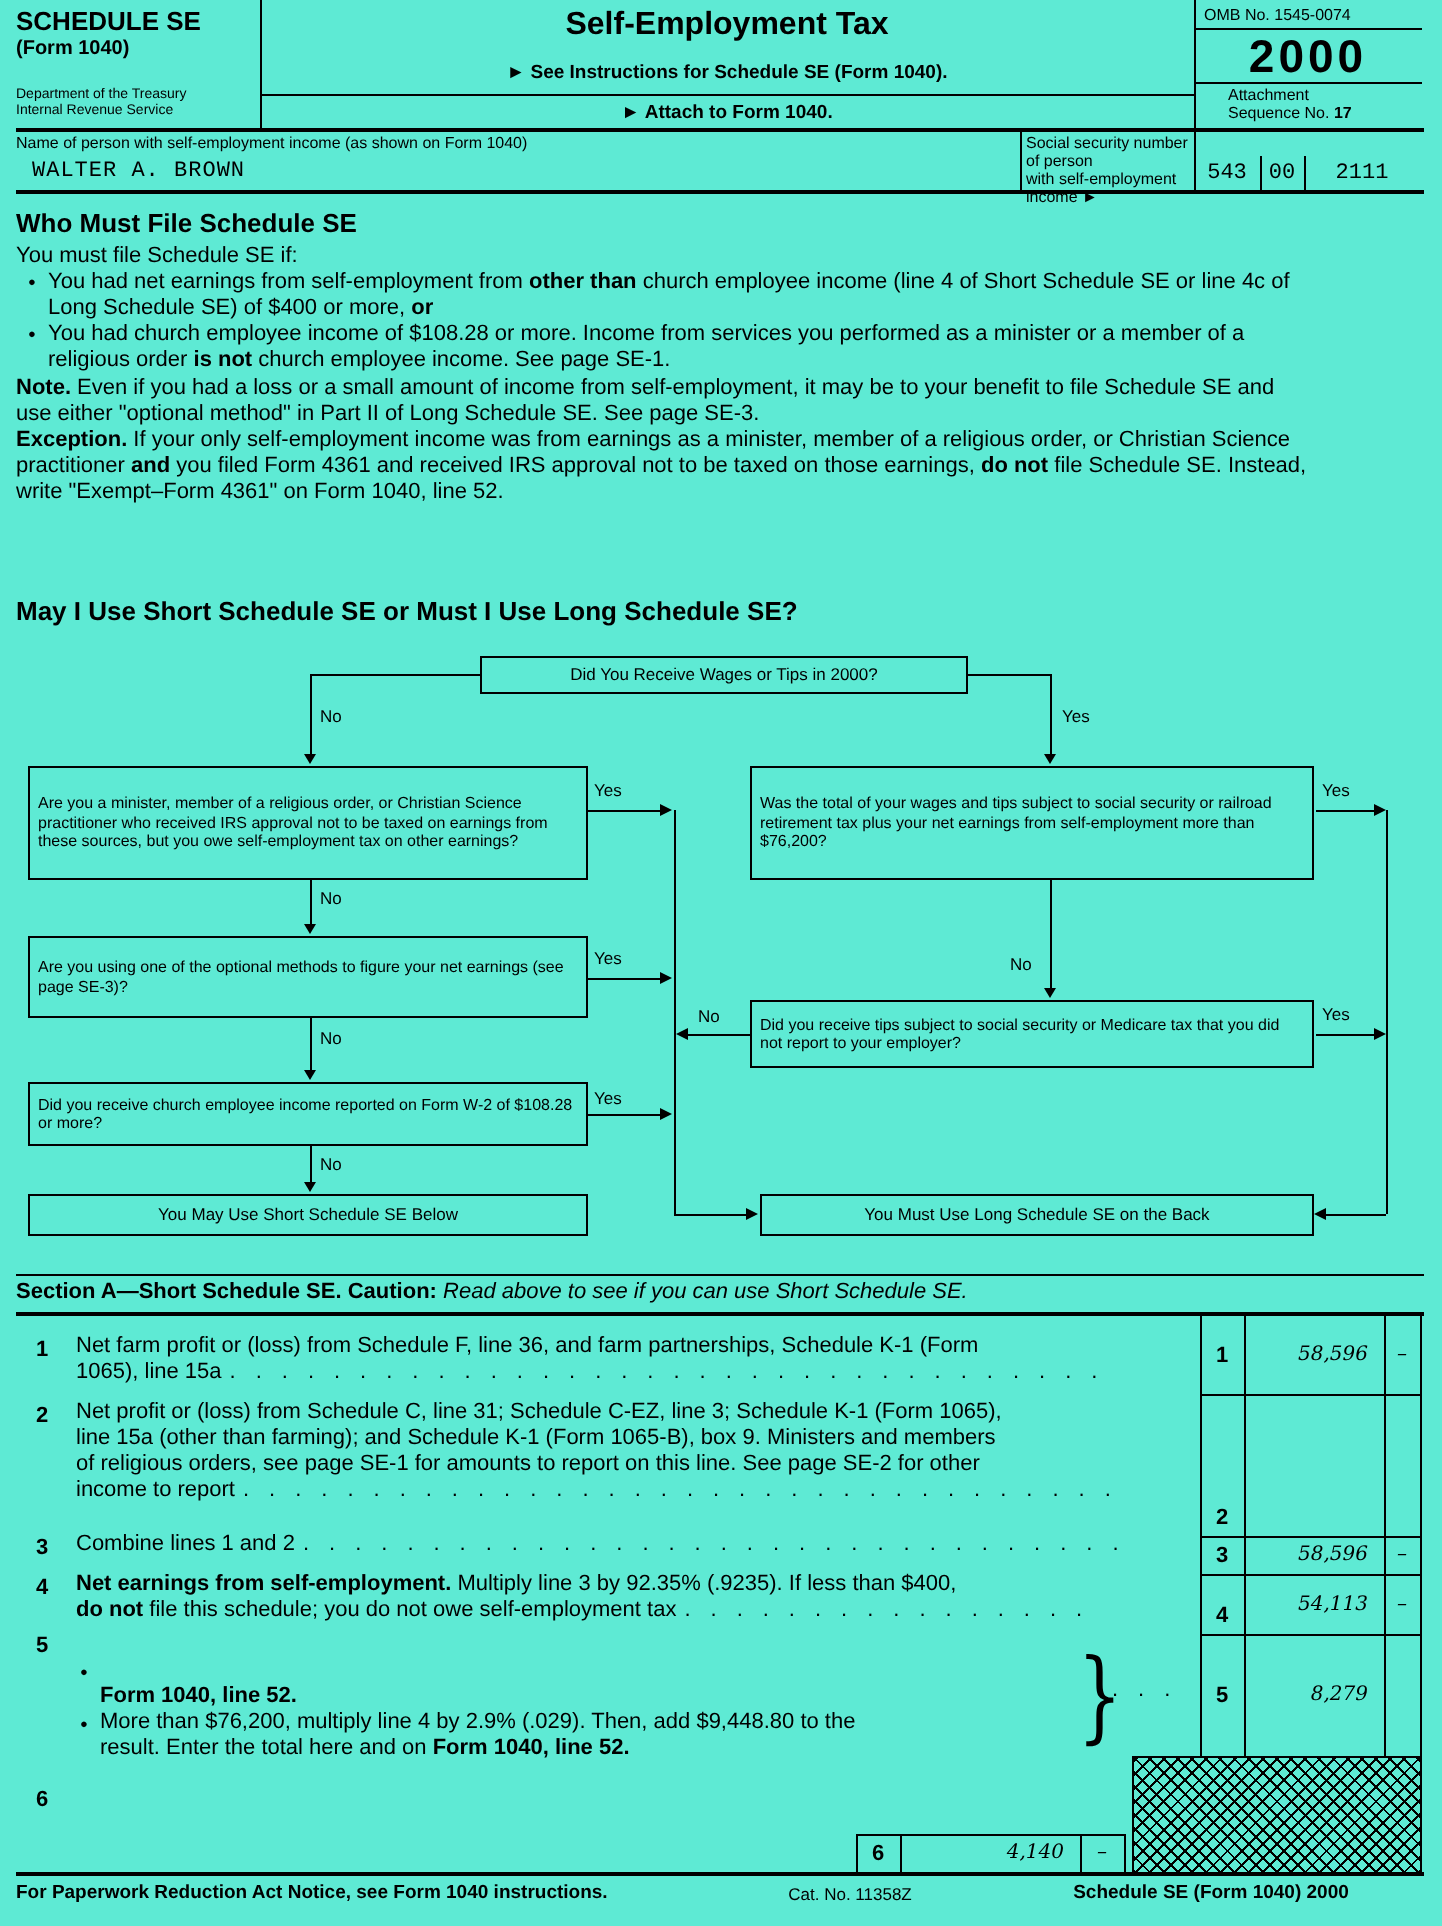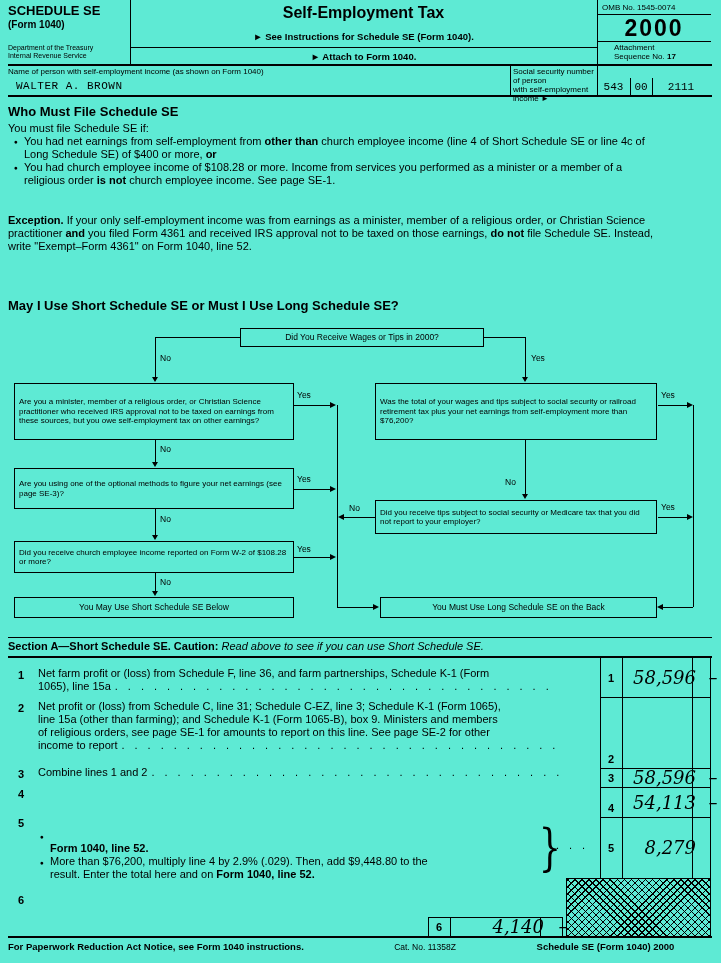--- a/index.html
+++ b/index.html
@@ -22,21 +22,21 @@
   .flbl { position:absolute; font-size:8.5px; }
   .arrD { position:absolute; width:0; height:0; border-left:3px solid transparent;
           border-right:3px solid transparent; border-top:5px solid #000; }
   .arrR { position:absolute; width:0; height:0; border-top:3px solid transparent;
           border-bottom:3px solid transparent; border-left:6px solid #000; }
   .arrL { position:absolute; width:0; height:0; border-top:3px solid transparent;
           border-bottom:3px solid transparent; border-right:6px solid #000; }
   .cell { position:absolute; display:flex; align-items:center; justify-content:center; }
   .cell.num { font-weight:bold; font-size:11px; }
   .cell.bottom { align-items:flex-end; padding-bottom:3px; }
-  .entry { font-family:"DejaVu Serif",serif; font-style:italic; font-size:18px;margin-left:12px; }
+  .entry { font-family:"DejaVu Serif",serif; font-style:italic; font-size:10px; }
   .cell.amt { justify-content:flex-end; padding-right:8px; }
   .mono { font-family:"Liberation Mono",monospace; }
   .hatch { position:absolute; border:1px solid #000;
     background:
       repeating-linear-gradient(45deg, #000 0 1px, transparent 1px 5px),
       repeating-linear-gradient(-45deg, #000 0 1px, transparent 1px 5px); }
   .brace { position:absolute; font-family:"DejaVu Serif",serif; font-size:50px; font-weight:normal;
            transform:scaleX(.7); line-height:56px; }
 </style>
 </head>
@@ -75,20 +75,21 @@
   <div class="vl" style="left:652px;top:78px;height:17px"></div>
   <div class="cell mono" style="left:652px;top:78px;width:58px;height:17px;font-size:11px">2111</div>
   <div class="hl2" style="left:8px;top:95px;width:704px"></div>
 
   <div class="abs b" style="left:8px;top:104px;font-size:13px">Who Must File Schedule SE</div>
   <div class="bt" style="left:8px;top:122px">You must file Schedule SE if:</div>
   <div class="abs" style="left:14px;top:138px;font-size:6.5px">●</div>
   <div class="bt" style="left:24px;top:135px;width:686px"><span>You had net earnings from self-employment from </span><span class="b">other than</span><span> church employee income (line 4 of Short Schedule SE or line 4c of</span><br><span>Long Schedule SE) of $400 or more, </span><span class="b">or</span></div>
   <div class="abs" style="left:14px;top:164px;font-size:6.5px">●</div>
   <div class="bt" style="left:24px;top:161px;width:686px"><span>You had church employee income of $108.28 or more. Income from services you performed as a minister or a member of a</span><br><span>religious order </span><span class="b">is not</span><span> church employee income. See page SE-1.</span></div>
+  <div class="bt" style="left:8px;top:188px;width:702px"><span class="b">Note.</span><span> Even if you had a loss or a small amount of income from self-employment, it may be to your benefit to file Schedule SE and</span><br><span>use either "optional method" in Part II of Long Schedule SE. See page SE-3.</span></div>
   <div class="bt" style="left:8px;top:214px;width:702px"><span class="b">Exception.</span><span> If your only self-employment income was from earnings as a minister, member of a religious order, or Christian Science</span><br><span>practitioner </span><span class="b">and</span><span> you filed Form 4361 and received IRS approval not to be taxed on those earnings, </span><span class="b">do not</span><span> file Schedule SE. Instead,</span><br><span>write "Exempt–Form 4361" on Form 1040, line 52.</span></div>
 
   <div class="abs b" style="left:8px;top:298px;font-size:13px">May I Use Short Schedule SE or Must I Use Long Schedule SE?</div>
 
   <div class="fbox center" style="left:240px;top:328px;width:244px;height:19px">
     <span>Did You Receive Wages or Tips in 2000?</span>
   </div>
 
   <div class="hl" style="left:155px;top:337px;width:85px"></div>
   <div class="vl" style="left:155px;top:337px;height:40px"></div>
@@ -195,20 +196,21 @@
   <div class="cell amt entry" style="left:622px;top:697px;width:70px;height:71px"></div>
   <div class="cell entry" style="left:692px;top:697px;width:18px;height:71px"></div>
 
   <div class="lnum" style="left:18px;top:768px">3</div>
   <div class="ltext" style="left:38px;top:766px;width:560px"><span>Combine lines 1 and 2</span><span class="dots">................................</span></div>
   <div class="cell num" style="left:600px;top:768px;width:22px;height:19px">3</div>
   <div class="cell amt entry" style="left:622px;top:768px;width:70px;height:19px">58,596</div>
   <div class="cell entry" style="left:692px;top:768px;width:18px;height:19px">–</div>
 
   <div class="lnum" style="left:18px;top:788px">4</div>
+  <div class="ltext" style="left:38px;top:786px;width:560px"><span class="b">Net earnings from self-employment.</span><span> Multiply line 3 by 92.35% (.9235). If less than $400,</span><br><span class="b">do not</span><span> file this schedule; you do not owe self-employment tax</span><span class="dots">................</span></div>
   <div class="cell num bottom" style="left:600px;top:787px;width:22px;height:30px">4</div>
   <div class="cell amt entry" style="left:622px;top:787px;width:70px;height:30px">54,113</div>
   <div class="cell entry" style="left:692px;top:787px;width:18px;height:30px">–</div>
 
   <div class="lnum" style="left:18px;top:817px">5</div>
   <div class="abs" style="left:40px;top:833px;font-size:6.5px">●</div>
   <div class="ltext" style="left:50px;top:829px;width:486px;line-height:12.5px"><br><span class="b">Form 1040, line 52.</span></div>
   <div class="abs" style="left:40px;top:859px;font-size:6.5px">●</div>
   <div class="ltext" style="left:50px;top:855px;width:486px;line-height:12.5px"><span>More than $76,200, multiply line 4 by 2.9% (.029). Then, add $9,448.80 to the</span><br><span>result. Enter the total here and on </span><span class="b">Form 1040, line 52.</span></div>
   <div class="brace" style="left:534px;top:820px">}</div>

